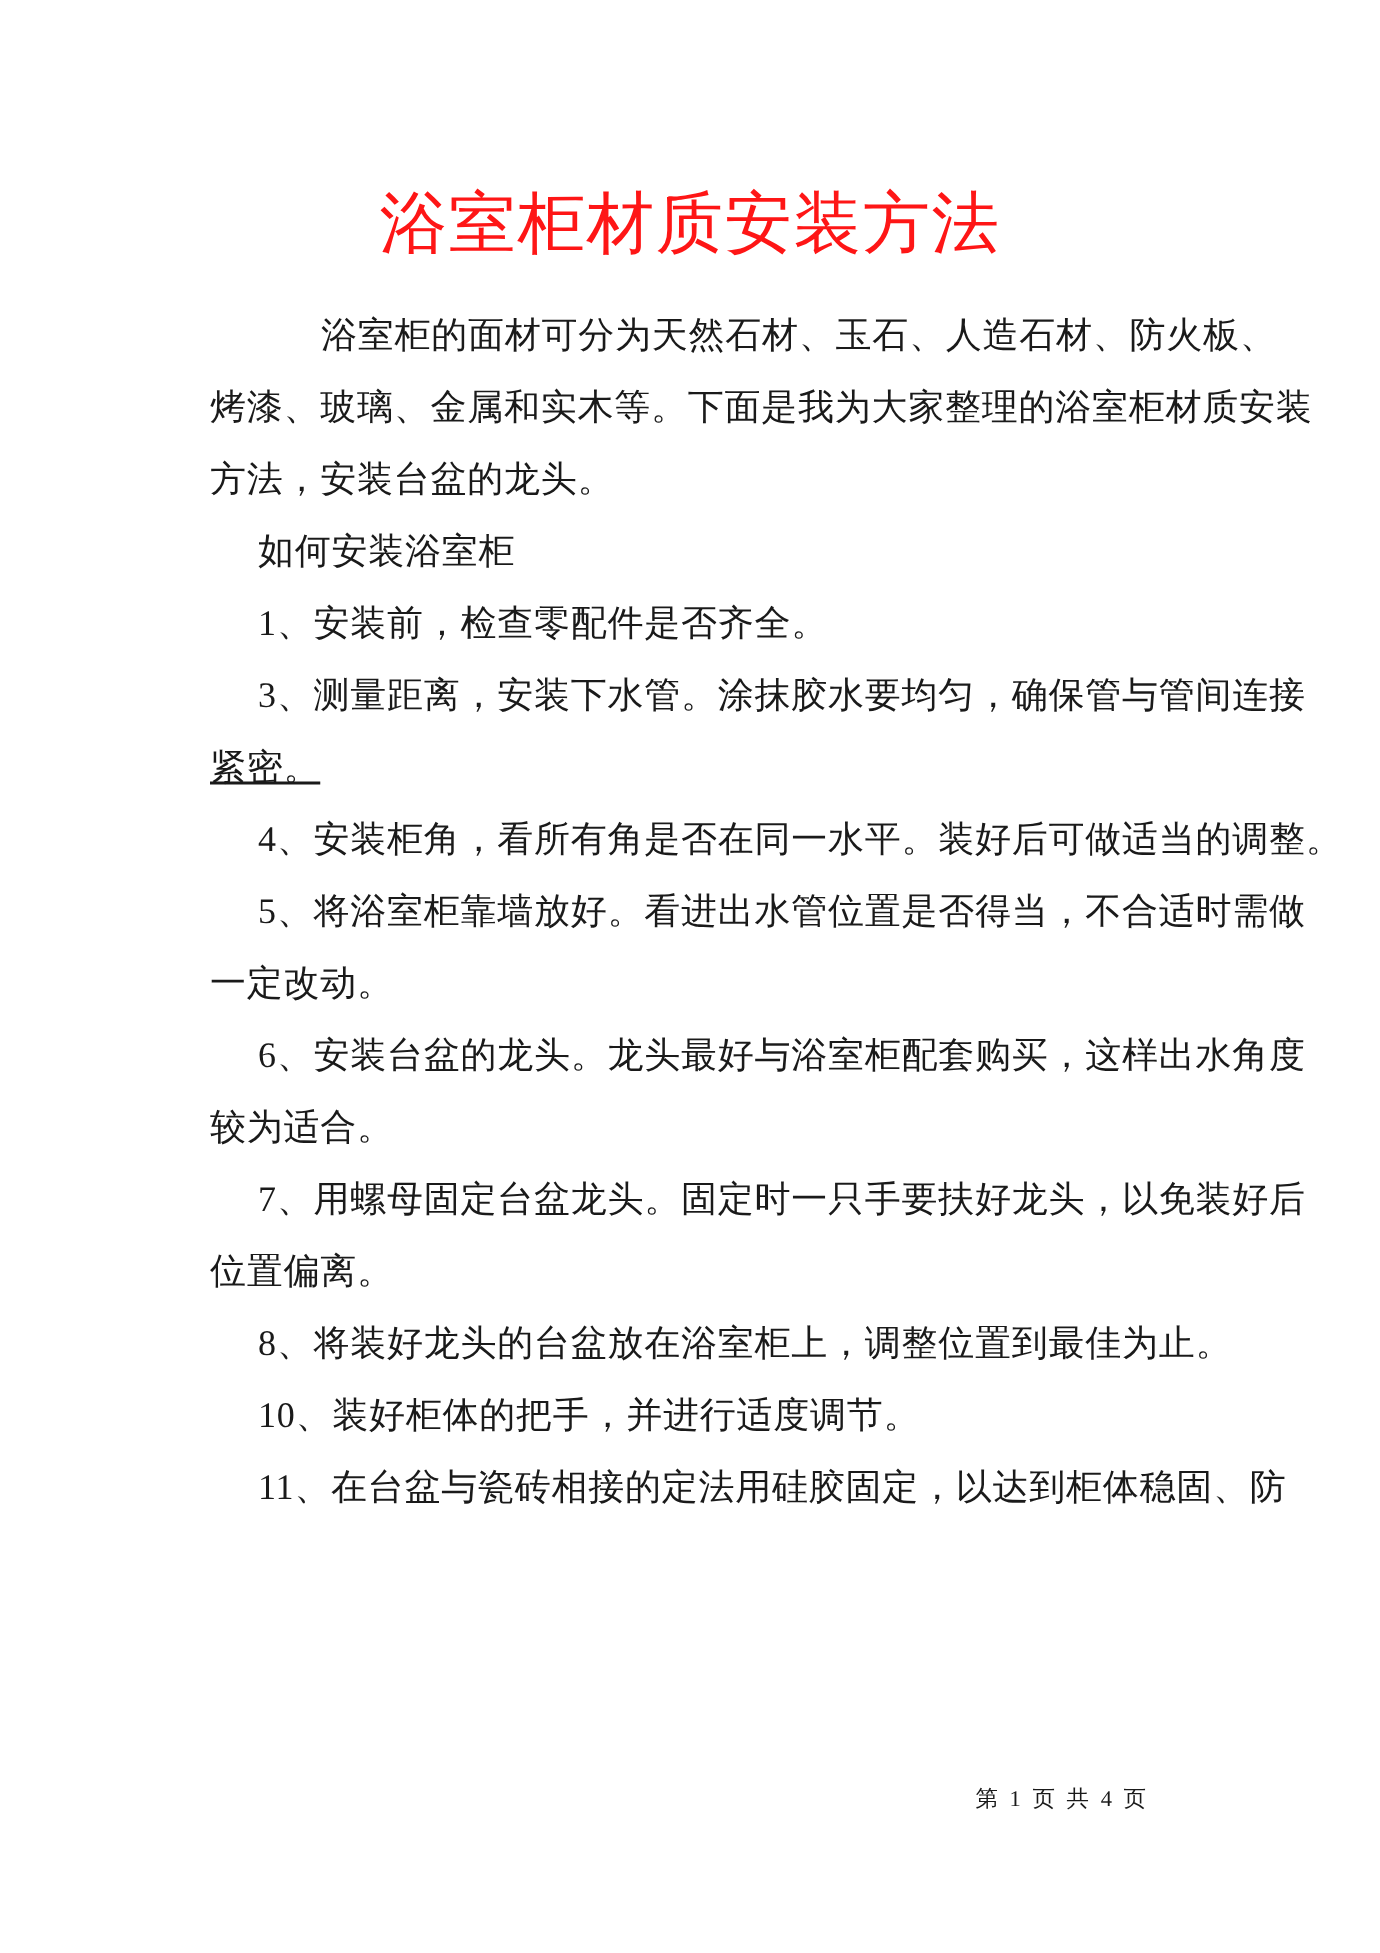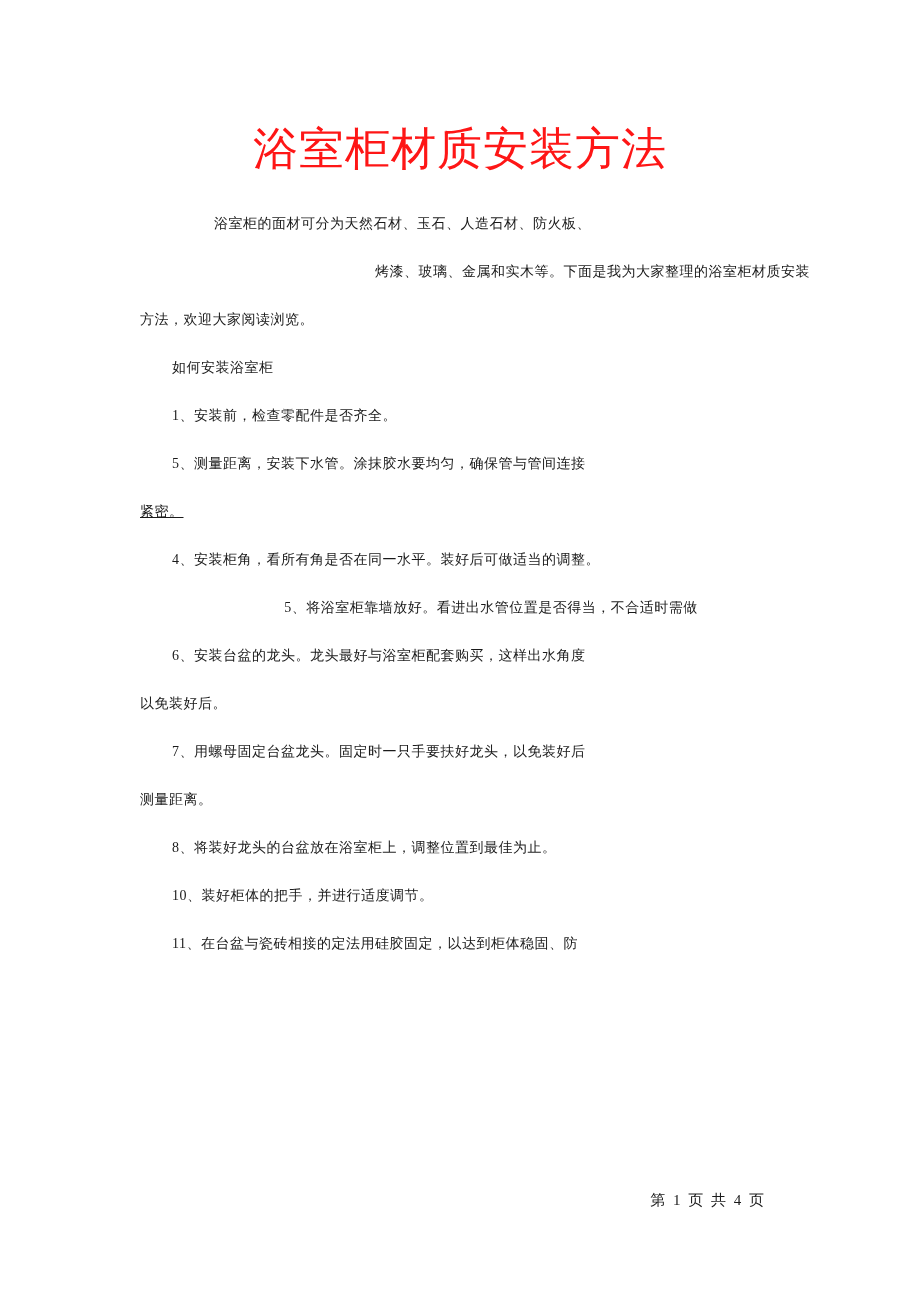--- a/index.html
+++ b/index.html
@@ -29,21 +29,21 @@
   }
   .doc-body {
     position: absolute;
     left: 140px;
     top: 200px;
     width: 670px;
   }
   .text-line {
     height: 48px;
     line-height: 48px;
-    font-size: 14px;
+    font-size: 24px;
     white-space: nowrap;
     letter-spacing: 0.5px;
   }
   .page-footer {
     position: absolute;
     top: 1190px;
     right: 154px;
     font-size: 15px;
     line-height: 20px;
     letter-spacing: 2px;
@@ -52,31 +52,32 @@
 </head>
 <body>
 
 <div class="page" style="background: rgb(255, 255, 255);">
 
   <h1 class="doc-title" style="color: rgb(254, 22, 22);">浴室柜材质安装方法</h1>
 
   <div class="doc-body" id="body-container" style="color: rgb(26, 26, 26);">
       <div class="text-line" style="padding-left: 74px;">浴室柜的面材可分为天然石材、玉石、人造石材、防火板、</div>
       <div class="text-line" style="padding-left: 0px; text-align: right;">烤漆、玻璃、金属和实木等。下面是我为大家整理的浴室柜材质安装</div>
-      <div class="text-line" style="padding-left: 0px;">方法，欢迎大家阅读浏览。</div>
+      <div class="text-line" style="padding-left: 0px;">方法，安装台盆的龙头。</div>
       <div class="text-line" style="padding-left: 32px;">如何安装浴室柜</div>
       <div class="text-line" style="padding-left: 32px;">1、安装前，检查零配件是否齐全。</div>
-      <div class="text-line" style="padding-left: 32px;">5、测量距离，安装下水管。涂抹胶水要均匀，确保管与管间连接</div>
+      <div class="text-line" style="padding-left: 32px;">3、测量距离，安装下水管。涂抹胶水要均匀，确保管与管间连接</div>
       <div class="text-line" style="padding-left: 0px; text-decoration: underline;">紧密。</div>
       <div class="text-line" style="padding-left: 32px;">4、安装柜角，看所有角是否在同一水平。装好后可做适当的调整。</div>
       <div class="text-line" style="padding-left: 32px; text-align: center;">5、将浴室柜靠墙放好。看进出水管位置是否得当，不合适时需做</div>
+      <div class="text-line" style="padding-left: 0px;">一定改动。</div>
       <div class="text-line" style="padding-left: 32px;">6、安装台盆的龙头。龙头最好与浴室柜配套购买，这样出水角度</div>
-      <div class="text-line" style="padding-left: 0px;">以免装好后。</div>
+      <div class="text-line" style="padding-left: 0px;">较为适合。</div>
       <div class="text-line" style="padding-left: 32px;">7、用螺母固定台盆龙头。固定时一只手要扶好龙头，以免装好后</div>
-      <div class="text-line" style="padding-left: 0px;">测量距离。</div>
+      <div class="text-line" style="padding-left: 0px;">位置偏离。</div>
       <div class="text-line" style="padding-left: 32px;">8、将装好龙头的台盆放在浴室柜上，调整位置到最佳为止。</div>
       <div class="text-line" style="padding-left: 32px;">10、装好柜体的把手，并进行适度调节。</div>
       <div class="text-line" style="padding-left: 32px;">11、在台盆与瓷砖相接的定法用硅胶固定，以达到柜体稳固、防</div>
     </div>
 
   <div class="page-footer" style="color: rgb(26, 26, 26);">
     <span>第 1 页 共 4 页</span>
   </div>
 
 </div>

